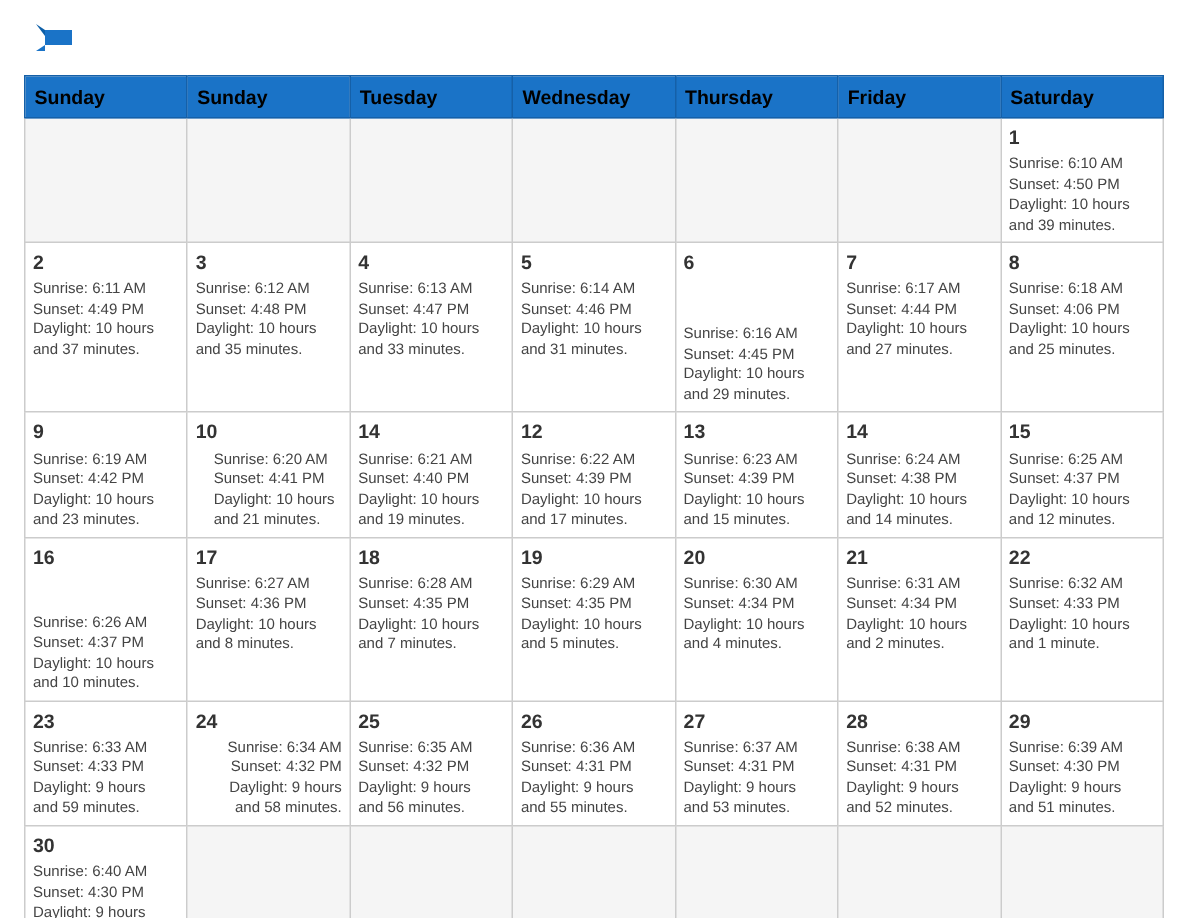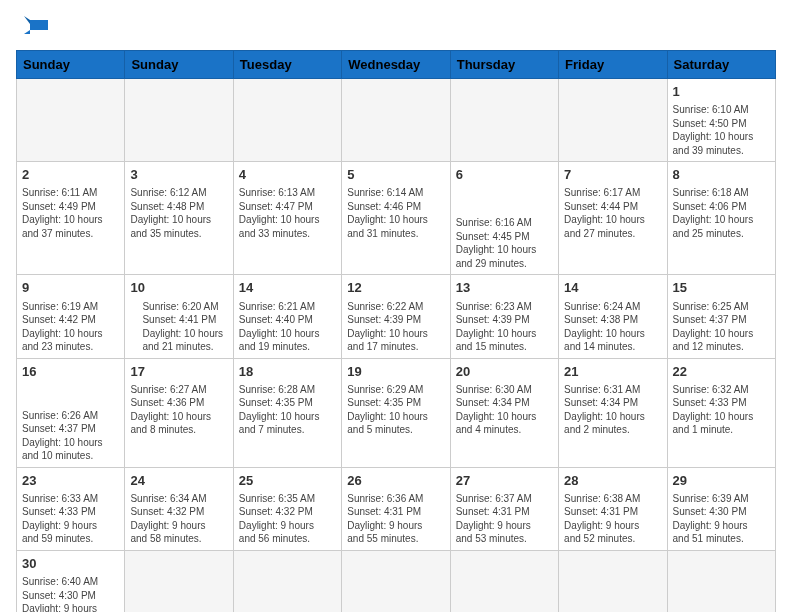--- a/index.html
+++ b/index.html
@@ -292,21 +292,21 @@
       <tr>
         <td>
           <span class="day-number">23</span>
           <div class="day-info" style="white-space: pre-line;">Sunrise: 6:33 AM
 Sunset: 4:33 PM
 Daylight: 9 hours
 and 59 minutes.</div>
         </td>
         <td>
           <span class="day-number">24</span>
-          <div class="day-info" style="white-space: pre-line;">Sunrise: 6:34 AM
+          <div class="day-info" style="white-space: pre-line; text-align: right;">Sunrise: 6:34 AM
 Sunset: 4:32 PM
 Daylight: 9 hours
 and 58 minutes.</div>
         </td>
         <td>
           <span class="day-number">25</span>
           <div class="day-info" style="white-space: pre-line;">Sunrise: 6:35 AM
 Sunset: 4:32 PM
 Daylight: 9 hours
 and 56 minutes.</div>

